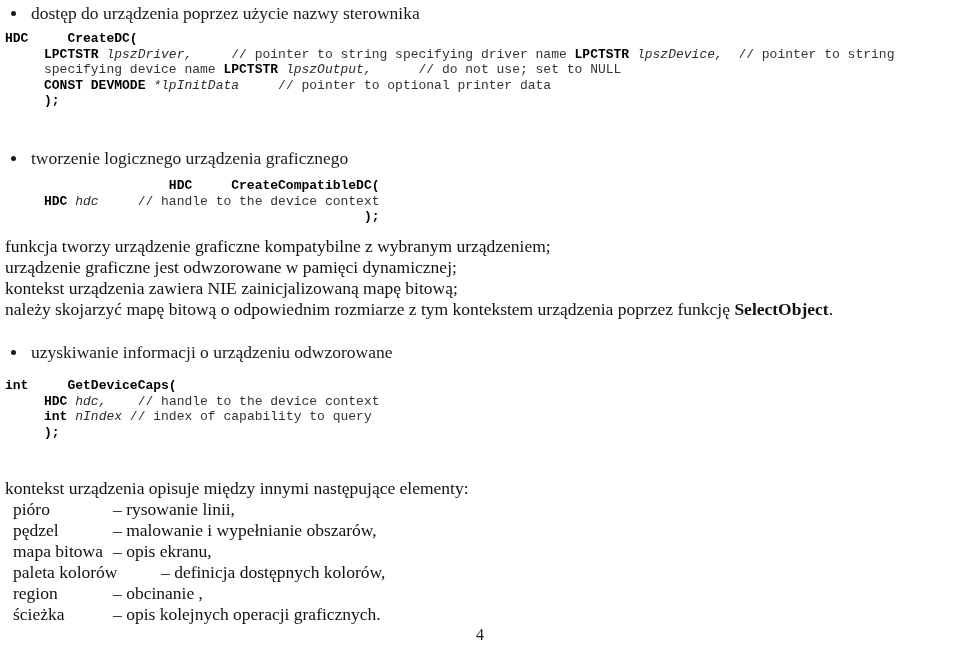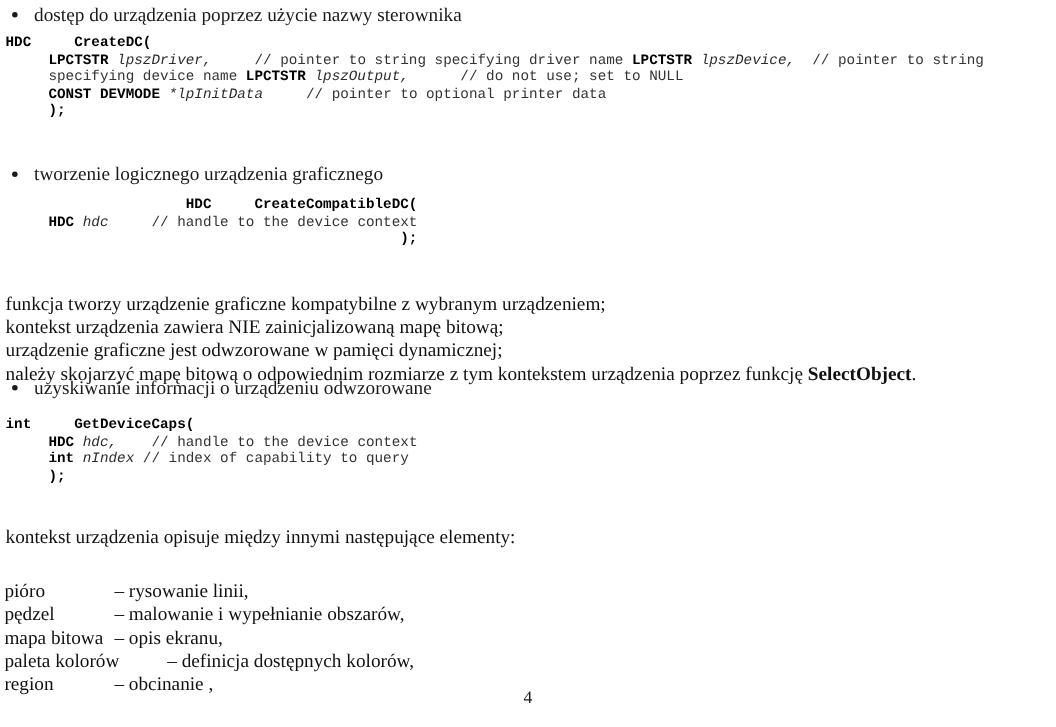--- a/index.html
+++ b/index.html
@@ -99,25 +99,25 @@
   .def-row .term { display: inline-block; }
   .def-row .desc { display: inline; }
 
   
   .abs { position: absolute; }
 
   #hdr-1       { left: 0;   top: 2px; }
   #code-1      { left: 5px; top: 31px; }
   #hdr-2       { left: 0;   top: 147px; }
   #code-2      { left: 5px; top: 178px; text-align: right; }
-  #prose-1     { left: 5px; top: 236px; margin-top: 30px; }
+  #prose-1     { left: 5px; top: 236px; }
   #hdr-3       { left: 0;   top: 341px; }
   #code-3      { left: 5px; top: 378px; }
   #prose-2     { left: 5px; top: 478px; }
-  #defs        { left: 4px; top: 499px; margin-top: 28px; }
+  #defs        { left: 13px; top: 499px; }
   #page-number {
     left: 0;
     top: 626px;
     width: 960px;
     text-align: center;
     font-family: "Liberation Serif", serif;
     font-size: 16px;
     color: #1a1a1a;
   }
 </style>
@@ -135,37 +135,38 @@
 
   <div class="abs bullet-line" id="hdr-2">
     <span class="bullet-dot"></span>
     <span>tworzenie logicznego urządzenia graficznego</span>
   </div>
 
   <div class="abs code-block" id="code-2"><span class="ln"><span class="ret">HDC</span><span class="pl">     </span><span class="fn">CreateCompatibleDC(</span></span><span class="ln"><span class="pl">     </span><span class="kw">HDC</span><span class="pl"> </span><span class="var">hdc</span><span class="pl">     </span><span class="cmt">// handle to the device context</span></span><span class="ln"><span class="pl">     </span><span class="fn">);</span></span></div>
 
   <div class="abs" id="prose-1">
       <div class="prose"><span>funkcja tworzy urządzenie graficzne kompatybilne z wybranym urządzeniem;</span></div>
+      <div class="prose"><span>urządzenie graficzne jest odwzorowane w pamięci dynamicznej;</span></div>
       <div class="prose"><span>kontekst urządzenia zawiera NIE zainicjalizowaną mapę bitową;</span></div>
-      <div class="prose"><span>urządzenie graficzne jest odwzorowane w pamięci dynamicznej;</span></div>
       <div class="prose"><span>należy skojarzyć mapę bitową o odpowiednim rozmiarze z tym kontekstem urządzenia poprzez funkcję </span><b>SelectObject</b><span>.</span></div>
     </div>
 
   <div class="abs bullet-line" id="hdr-3">
     <span class="bullet-dot"></span>
     <span>uzyskiwanie informacji o urządzeniu odwzorowane</span>
   </div>
 
   <div class="abs code-block" id="code-3"><span class="ln"><span class="ret">int</span><span class="pl">     </span><span class="fn">GetDeviceCaps(</span></span><span class="ln"><span class="pl">     </span><span class="kw">HDC</span><span class="pl"> </span><span class="var">hdc,</span><span class="pl">    </span><span class="cmt">// handle to the device context</span></span><span class="ln"><span class="pl">     </span><span class="kw">int</span><span class="pl"> </span><span class="var">nIndex</span><span class="pl"> </span><span class="cmt">// index of capability to query</span></span><span class="ln"><span class="pl">     </span><span class="fn">);</span></span></div>
 
   <div class="abs prose" id="prose-2">kontekst urządzenia opisuje między innymi następujące elementy:</div>
 
   <div class="abs" id="defs">
       <div class="def-row"><span class="term" style="width: 100px;">pióro</span><span class="desc">– rysowanie linii,</span></div>
       <div class="def-row"><span class="term" style="width: 100px;">pędzel</span><span class="desc">– malowanie i wypełnianie obszarów,</span></div>
       <div class="def-row"><span class="term" style="width: 100px;">mapa bitowa</span><span class="desc">– opis ekranu,</span></div>
       <div class="def-row"><span class="term" style="width: 148px;">paleta kolorów</span><span class="desc">– definicja dostępnych kolorów,</span></div>
       <div class="def-row"><span class="term" style="width: 100px;">region</span><span class="desc">– obcinanie ,</span></div>
+      <div class="def-row"><span class="term" style="width: 100px;">ścieżka</span><span class="desc">– opis kolejnych operacji graficznych.</span></div>
     </div>
 
   <div class="abs" id="page-number">4</div>
 
 </div>
 
 </body></html>

